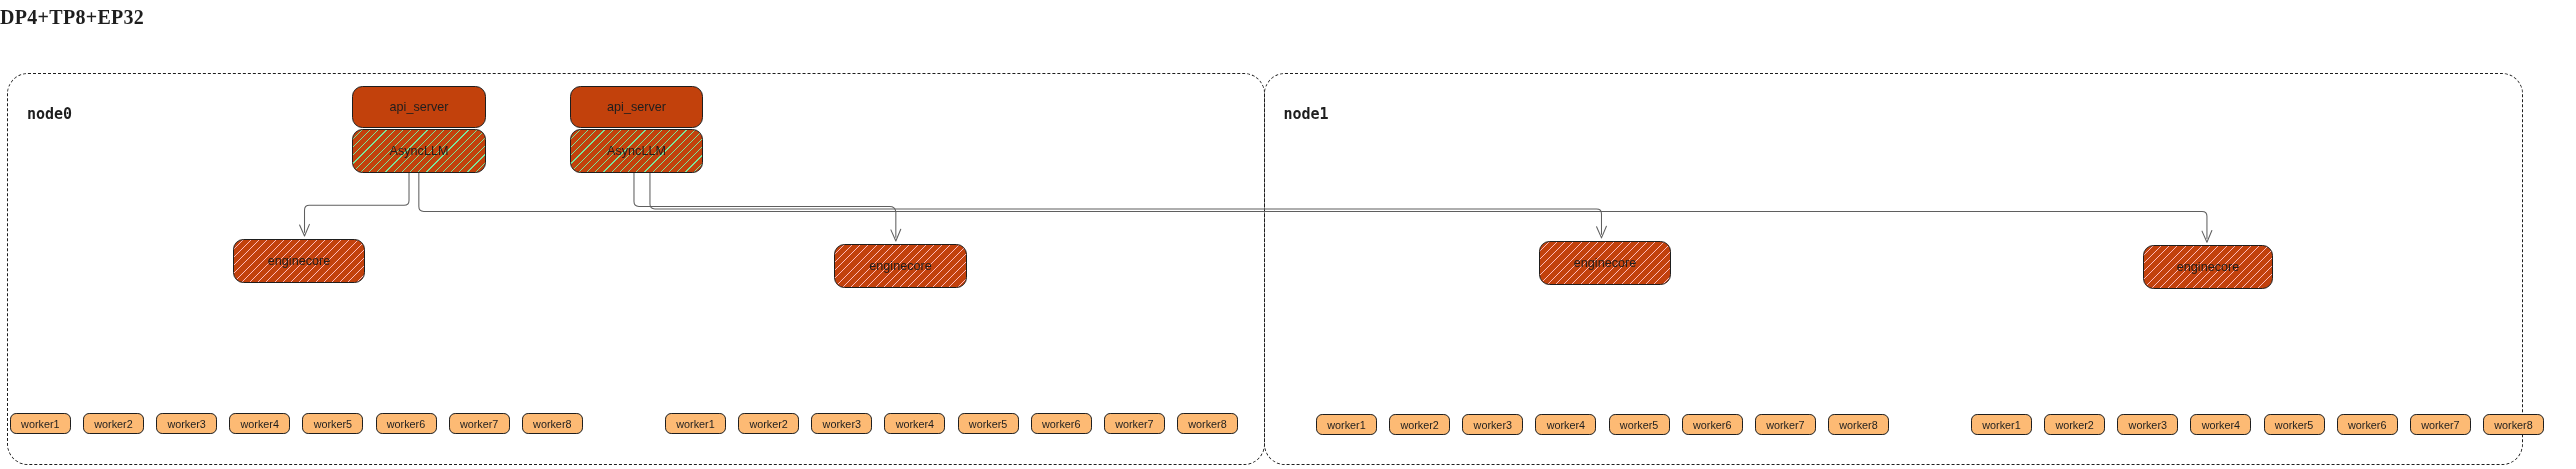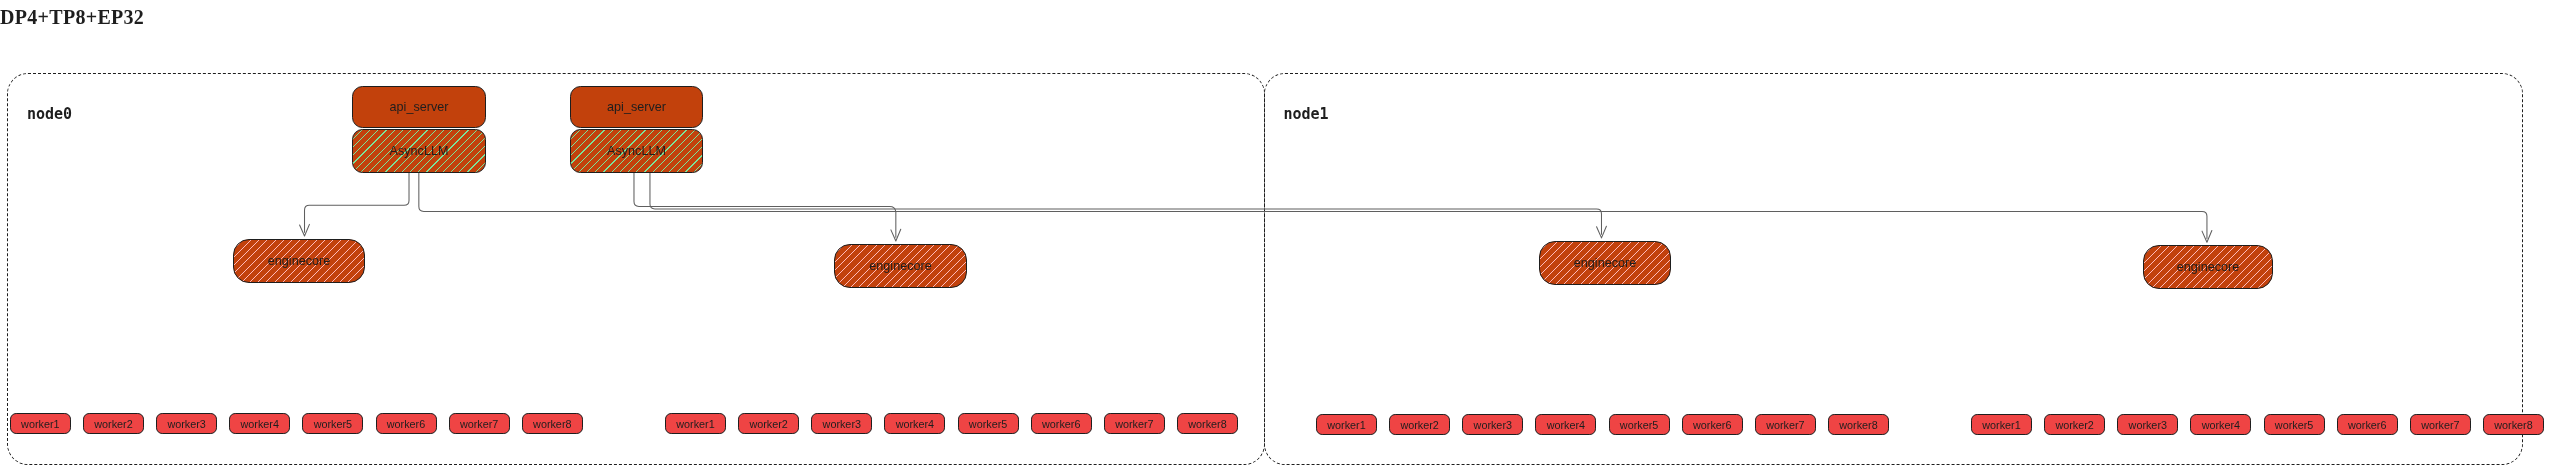--- a/index.html
+++ b/index.html
@@ -63,36 +63,35 @@
       var(--async-llm-hatch, #7be39a) 0.9px,
       transparent 0.9px,
       transparent 5.8px);
   }
   .hatch-red {
     background-image: repeating-linear-gradient(135deg,
       var(--enginecore-hatch, #ffbcbc) 0px,
       var(--enginecore-hatch, #ffbcbc) 0.7px,
       transparent 0.7px,
       transparent 5.8px);
-    border-radius: 16px;
   }
   .worker-group {
     position: absolute;
     width: 573px;
     height: 21px;
     display: flex;
     justify-content: space-between;
   }
   .worker {
     box-sizing: border-box;
     width: 61px;
     height: 21px;
     border: 1.2px solid var(--box-border, #1e1e1e);
     border-radius: 6.2px;
-    background: #ef4444;
+    background: #fdba74;
     display: flex;
     align-items: center;
     justify-content: center;
     font-size: 10.8px;
     color: var(--text, #1e1e1e);
     white-space: nowrap;
   }
   #arrow-layer {
     position: absolute;
     left: 0;

